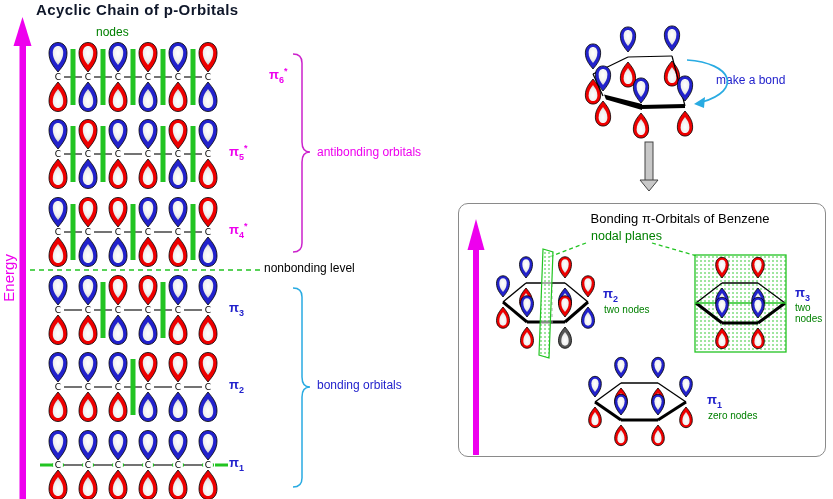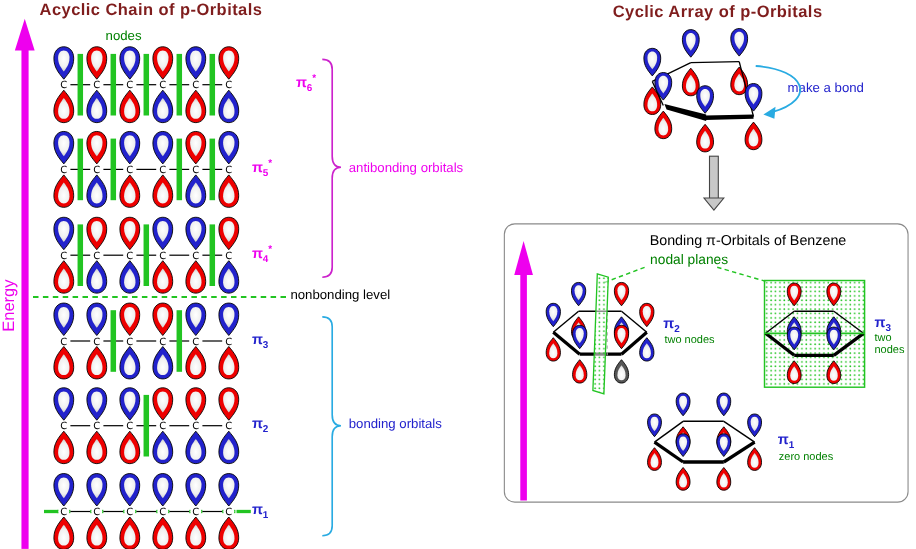--- a/index.html
+++ b/index.html
@@ -1,19 +1,19 @@
 <!DOCTYPE html>
 <html><head>
 <meta charset="utf-8">
 <style>
   html,body{margin:0;padding:0;background:#fff;}
   #stage{position:relative;width:833px;height:499px;overflow:hidden;background:#fff;
          font-family:"Liberation Sans",sans-serif;}
   .lbl{position:absolute;white-space:nowrap;line-height:1.05;}
-  .title{font-size:15px;font-weight:600;letter-spacing:.4px;color:#7f1d1d;}
+  .title{font-size:15px;font-weight:600;letter-spacing:.4px;color:#0f172a;}
   .mag{color:#ee00ee;}
   .blu{color:#2222cc;}
   .grn{color:#008000;}
   .blk{color:#000;}
   .small{font-size:12px;}
   .note{font-size:10px;}
   .lvl{font-size:13px;font-weight:600;}
   .lvl sub{font-size:9px;}
   .lvl sup{font-size:9px;}
   sub{font-size:.7em;}
@@ -23,21 +23,20 @@
           border:1.6px solid #8a8a8a;border-radius:10px;background:#fff;box-sizing:border-box;}
   #box-title{left:458px;top:212px;width:444px;text-align:center;font-size:13px;}
   svg{position:absolute;left:0;top:0;}
 </style>
 </head>
 <body>
 
 <div id="stage">
 
   <div class="lbl title" style="left:36px;top:2px">Acyclic Chain of p-Orbitals</div>
-  <div class="lbl title" style="left:557px;top:3px">Cyclic Array of p-Orbitals</div>
 
   <div class="lbl grn small" style="left:96px;top:26px">nodes</div>
 
   <div id="energy-label" class="lbl mag" style="left:-31px;top:270px">Energy</div>
 
   <div class="lbl blk small" style="left:264px;top:262px">nonbonding level</div>
   <div class="lbl mag small" style="left:317px;top:146px">antibonding orbitals</div>
   <div class="lbl blu small" style="left:317px;top:379px">bonding orbitals</div>
 
   <div class="lbl blu small" style="left:716px;top:74px">make a bond</div>

